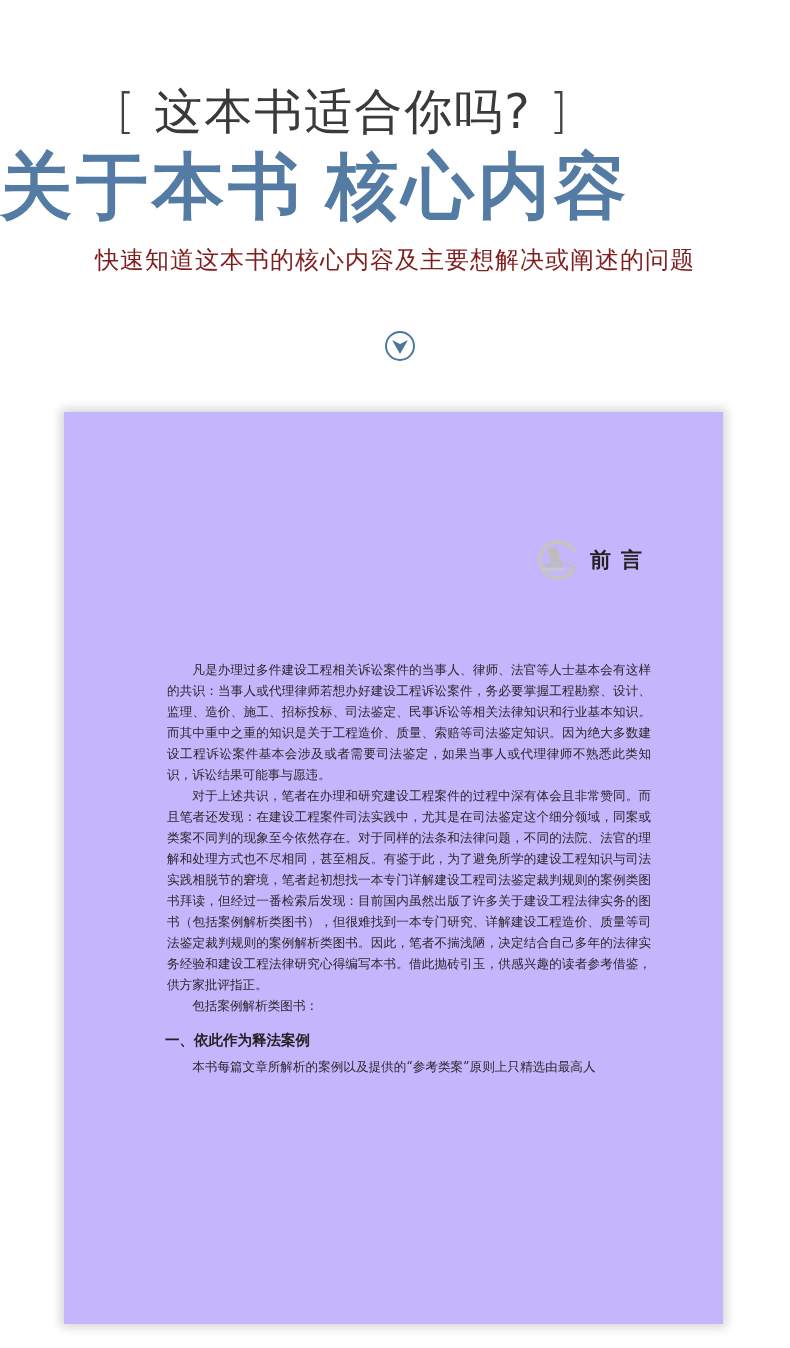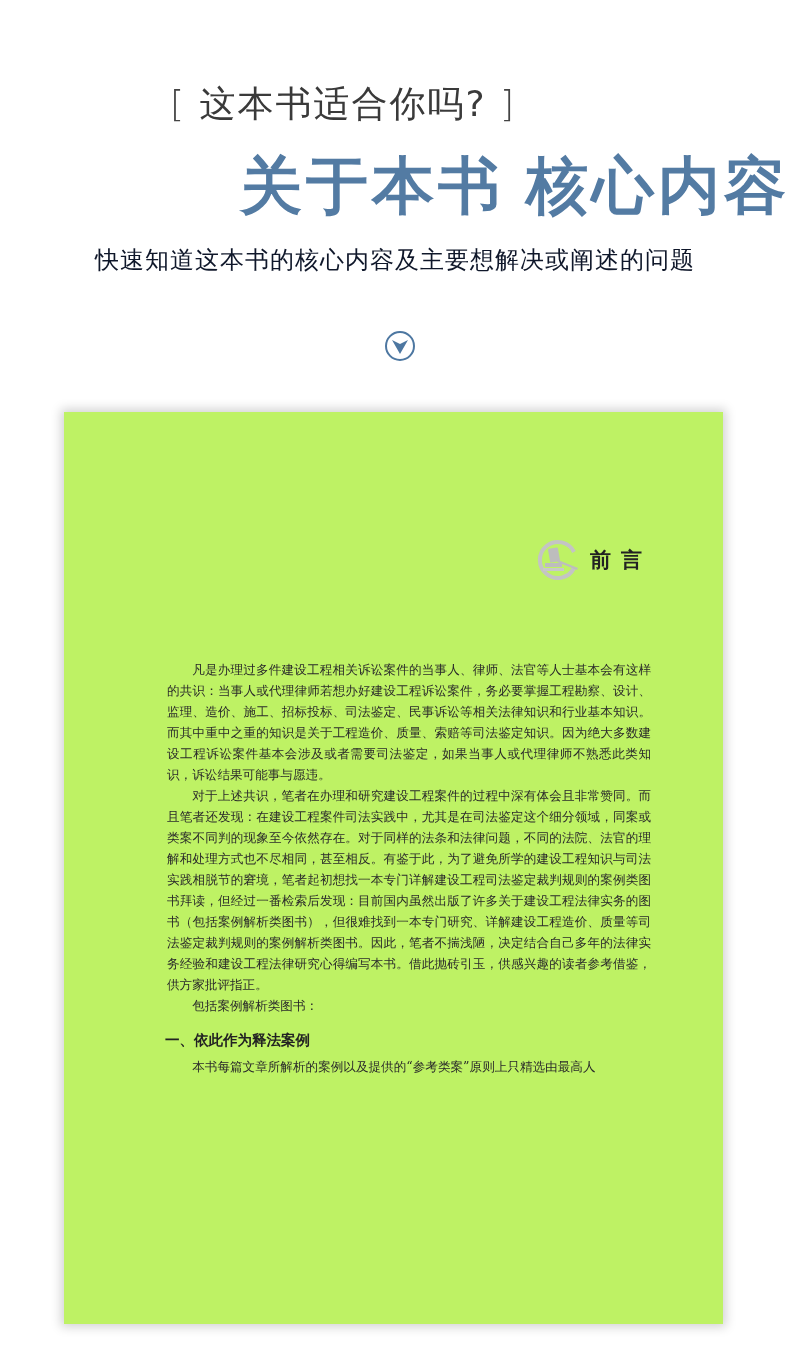--- a/index.html
+++ b/index.html
@@ -2,40 +2,40 @@
 <html><head>
 <meta charset="utf-8">
 <style>
   html, body { margin: 0; padding: 0; }
   body {
     width: 790px; height: 1348px; background: #ffffff; position: relative; overflow: hidden;
     font-family: "DejaVu Sans", sans-serif; color: #333;
   }
   .kicker {
     position: absolute; top: 80px; left: 0; width: 686px; text-align: center;
-    font-size: 36px; color: #3a3a3a; letter-spacing: 2px; font-family: "DejaVu Sans", sans-serif;
+    font-size: 48px; color: #3a3a3a; letter-spacing: 2px; font-family: "DejaVu Sans", sans-serif;
   }
   .kicker .br { color: #444; font-weight: 300; }
   .main-title {
-    position: absolute; top: 146px; left: 0; width: 790px; text-align: right;
-    font-family: "DejaVu Serif", serif; font-weight: bold; font-size: 62px;
+    position: absolute; top: 146px; left: 0; width: 790px; text-align: left;
+    font-family: "DejaVu Serif", serif; font-weight: bold; font-size: 72px;
     color: #537ba3; letter-spacing: 4px; line-height: 80px;
   }
   .main-title .gap { display: inline-block; width: 22px; }
   .subtitle {
     position: absolute; top: 244px; left: 0; width: 790px; text-align: center;
-    font-size: 24px; color: #0f172a; letter-spacing: 1px;
+    font-size: 24px; color: #7f1d1d; letter-spacing: 1px;
   }
   .down-btn {
     position: absolute; left: 385px; top: 331px; width: 30px; height: 30px;
     border: 2px solid #4d77a1; border-radius: 50%; box-sizing: border-box;
   }
   .down-btn svg { position: absolute; left: 4px; top: 5px; }
   .page {
-    position: absolute; left: 64px; top: 412px; width: 659px; height: 912px; background: #bef264;
+    position: absolute; left: 64px; top: 412px; width: 659px; height: 912px; background: #c4b5fd;
     box-shadow: 0 0 10px 3px rgba(0,0,0,0.18);
   }
   .preface-head {
     position: absolute; left: 472px; top: 126px; height: 44px; display: flex; align-items: center;
   }
   .preface-head .title {
     font-family: "DejaVu Serif", serif; font-weight: bold; font-size: 21px; color: #222;
     letter-spacing: 10px; margin-left: 10px;
   }
   .body-text {

